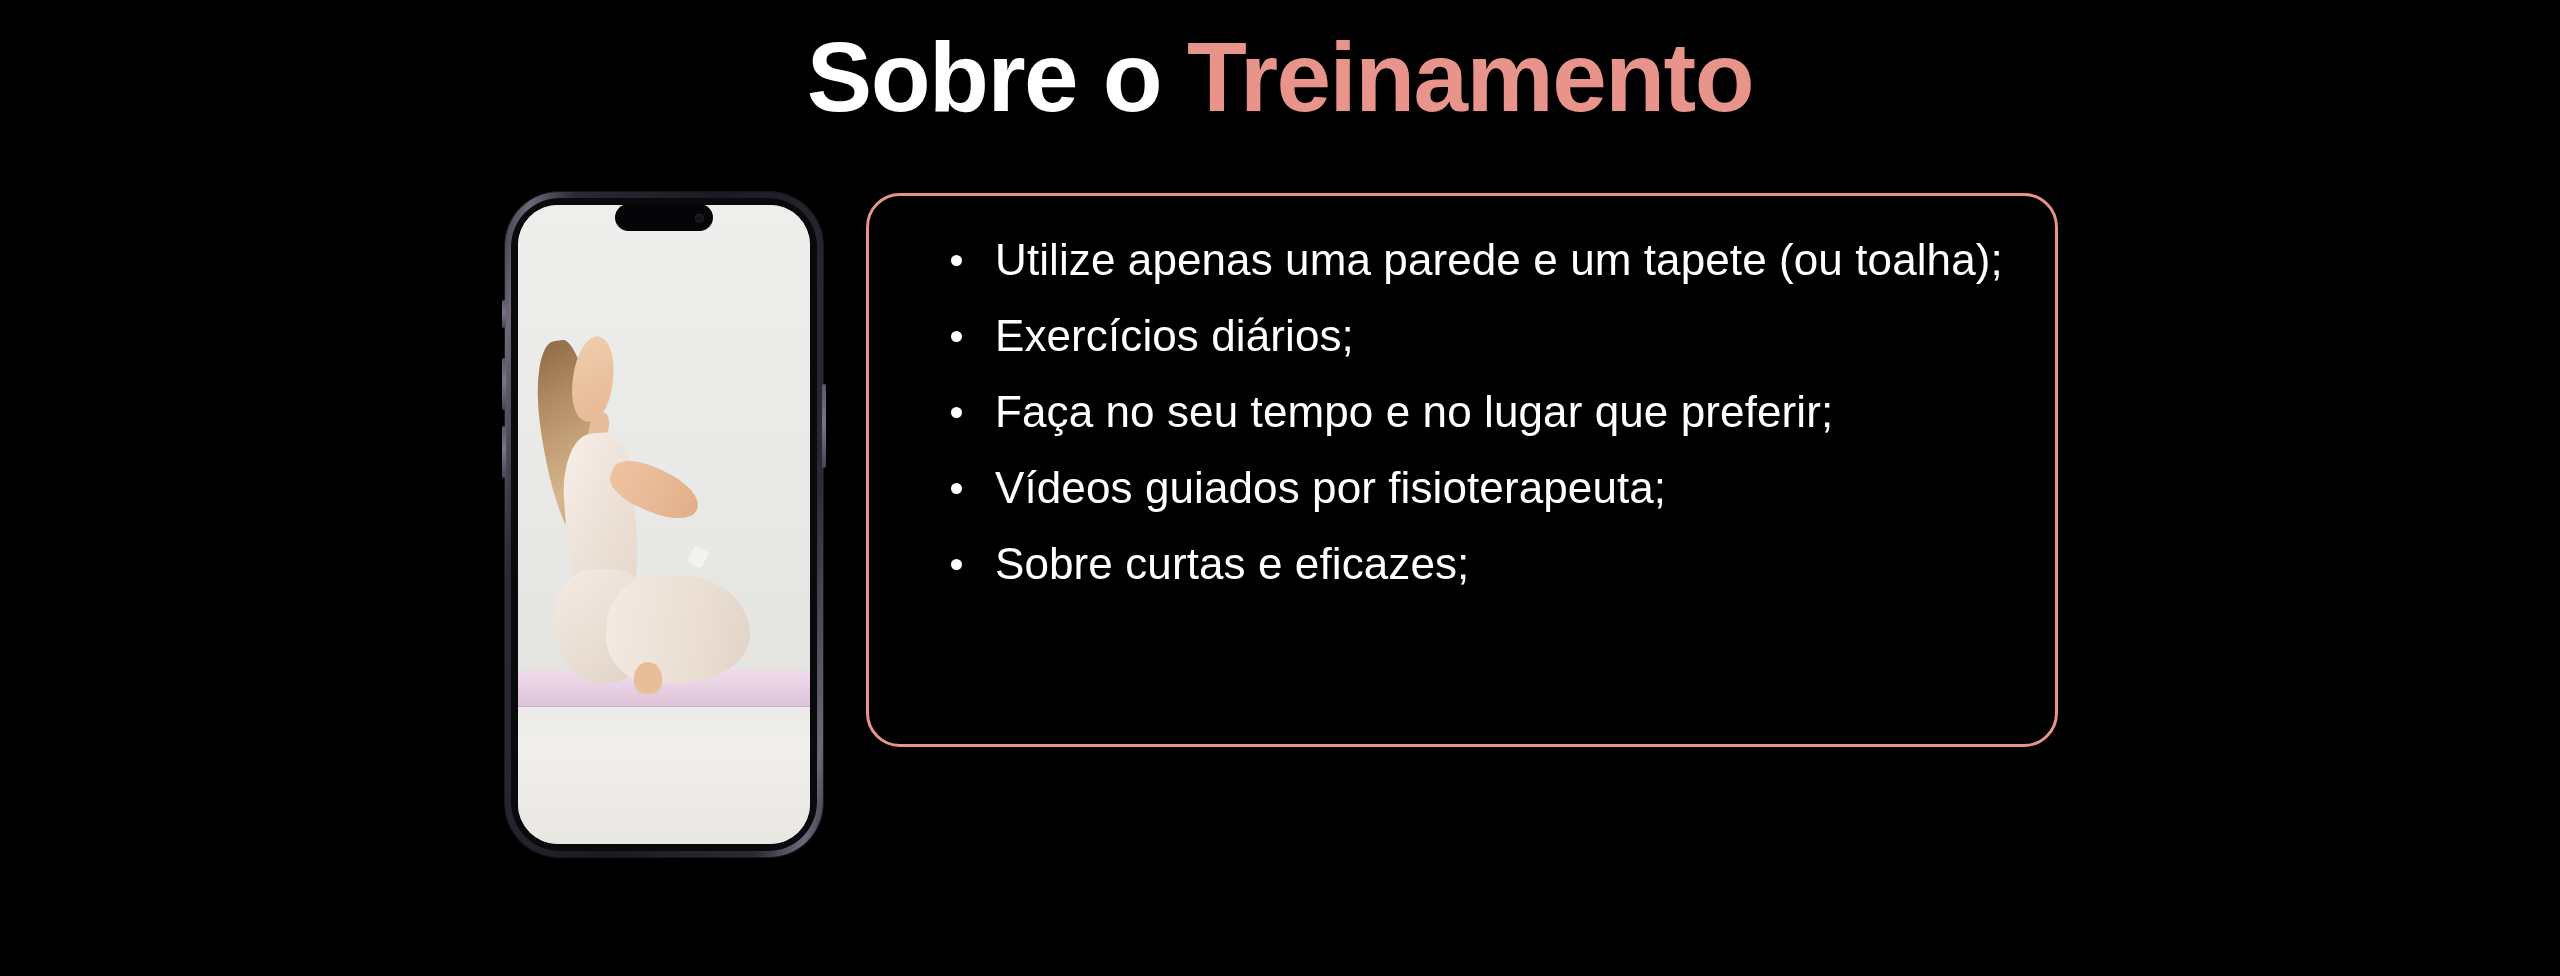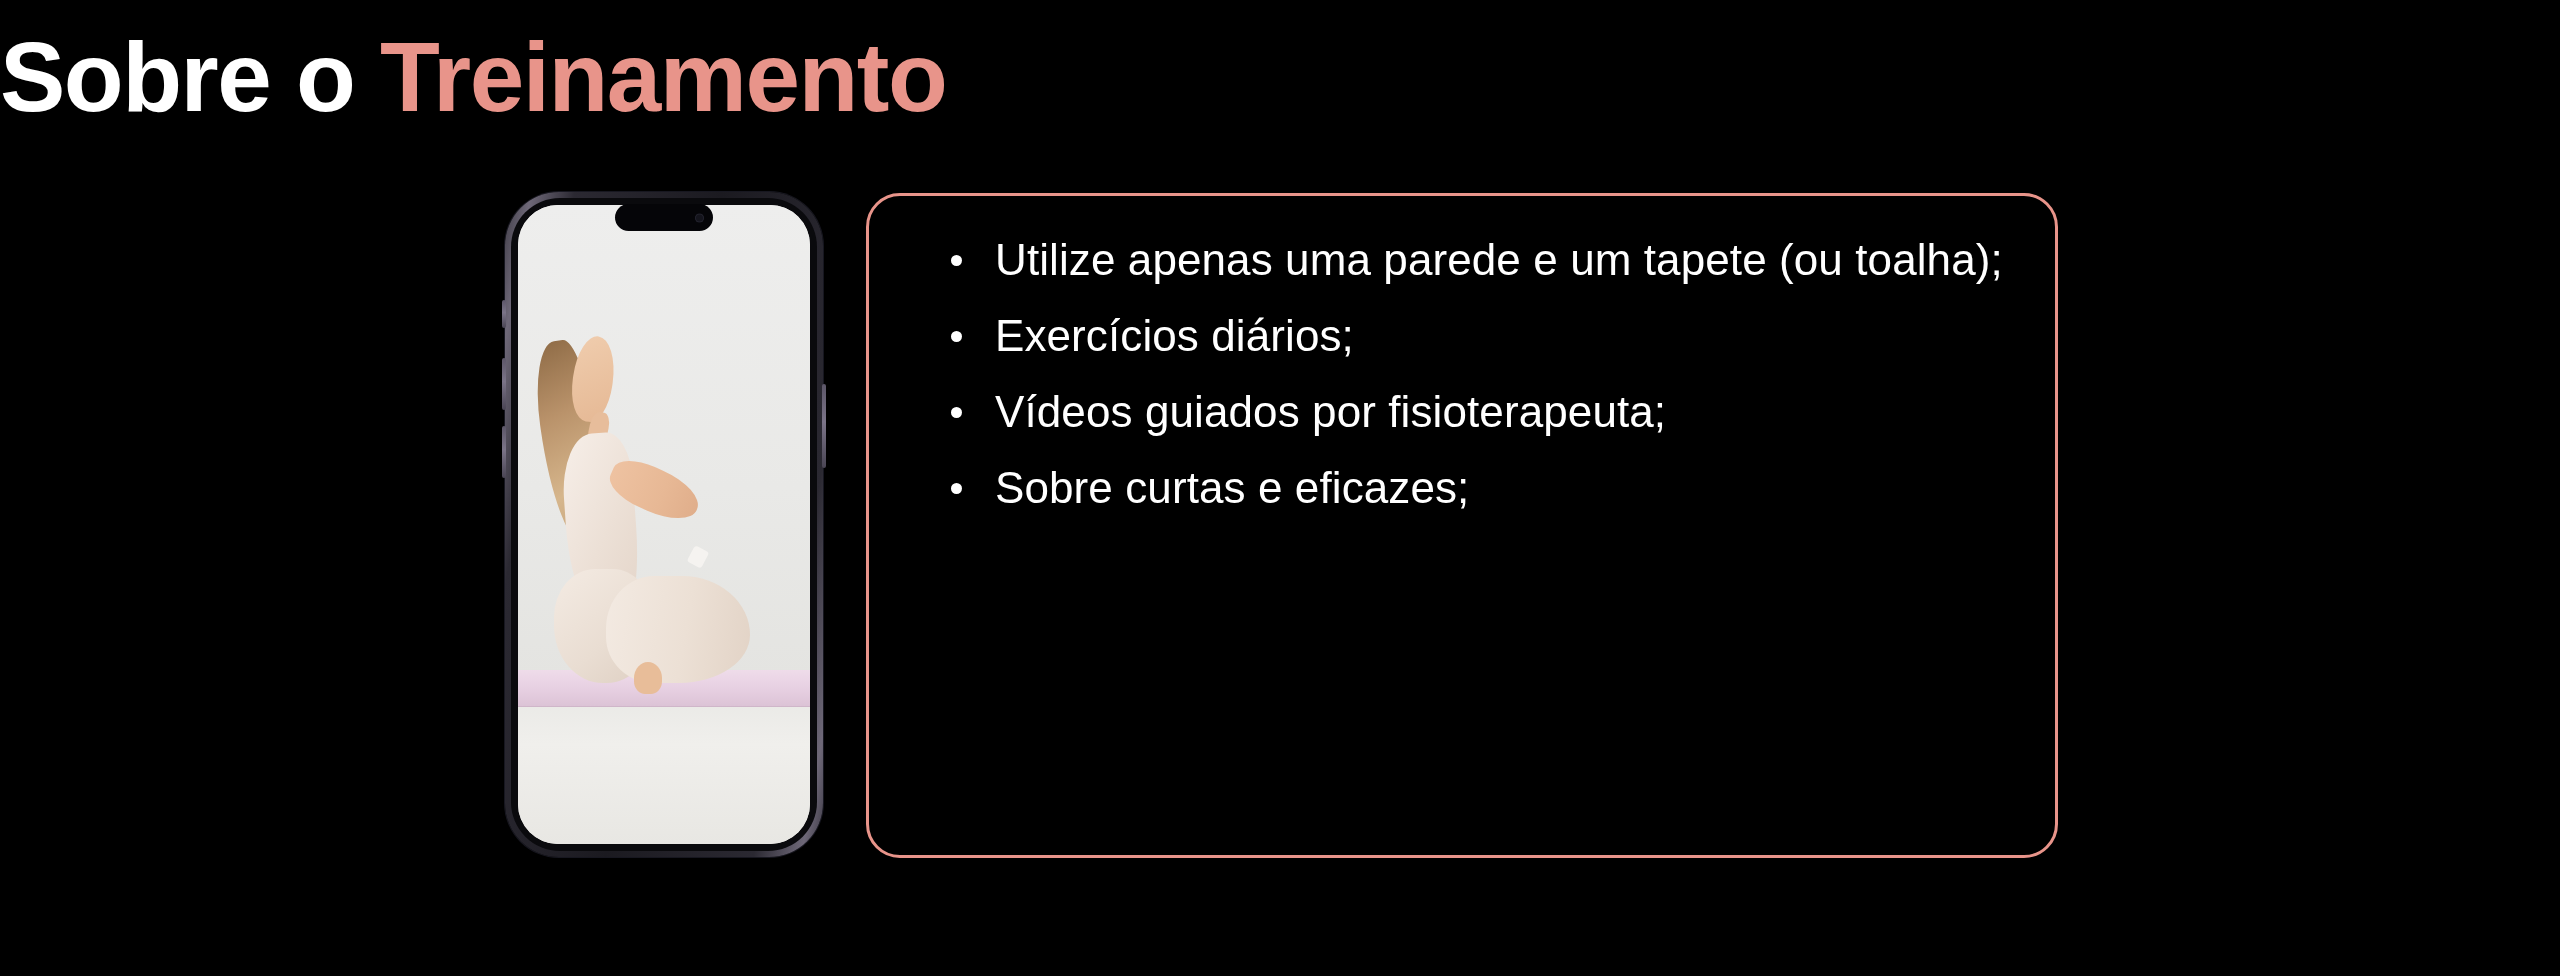--- a/index.html
+++ b/index.html
@@ -15,20 +15,21 @@
     font-family: "Liberation Sans", "DejaVu Sans", sans-serif;
     position: relative;
   }
 
   
   .title-wrap {
     position: absolute;
     top: 26px;
     left: 0;
     width: 2560px;
+    text-align: center;
     white-space: nowrap;
   }
   .title {
     display: inline-block;
     font-size: 98px;
     font-weight: 800;
     letter-spacing: -1.5px;
     line-height: 1.05;
   }
   .title .t-white { color: #ffffff; }
@@ -237,21 +238,21 @@
   .btn-volup { left: -3px; top: 166px; width: 4px; height: 52px; }
   .btn-voldn { left: -3px; top: 234px; width: 4px; height: 52px; }
   .btn-power { right: -3px; top: 192px; width: 4px; height: 84px; }
 
   
   .bullet-card {
     position: absolute;
     left: 866px;
     top: 193px;
     width: 1192px;
-    height: 665px;
+    height: 554px;
     border: 3px solid #E8948A;
     border-radius: 34px;
     box-sizing: border-box;
     background: transparent;
   }
   .bullet-list {
     position: absolute;
     left: 74px;
     top: 28px;
     right: 40px;
@@ -321,18 +322,19 @@
     <div class="btn-side btn-mute"></div>
     <div class="btn-side btn-volup"></div>
     <div class="btn-side btn-voldn"></div>
     <div class="btn-side btn-power"></div>
   </div>
 
   <div class="bullet-card">
     <ul class="bullet-list">
       <li class="bullet-item">Utilize apenas uma parede e um tapete (ou toalha);</li>
       <li class="bullet-item">Exercícios diários;</li>
+      <li class="bullet-item">Faça no seu tempo e no lugar que preferir;</li>
       <li class="bullet-item">Vídeos guiados por fisioterapeuta;</li>
       <li class="bullet-item">Sobre curtas e eficazes;</li>
     </ul>
   </div>
 
 </div>
 
 </body></html>

